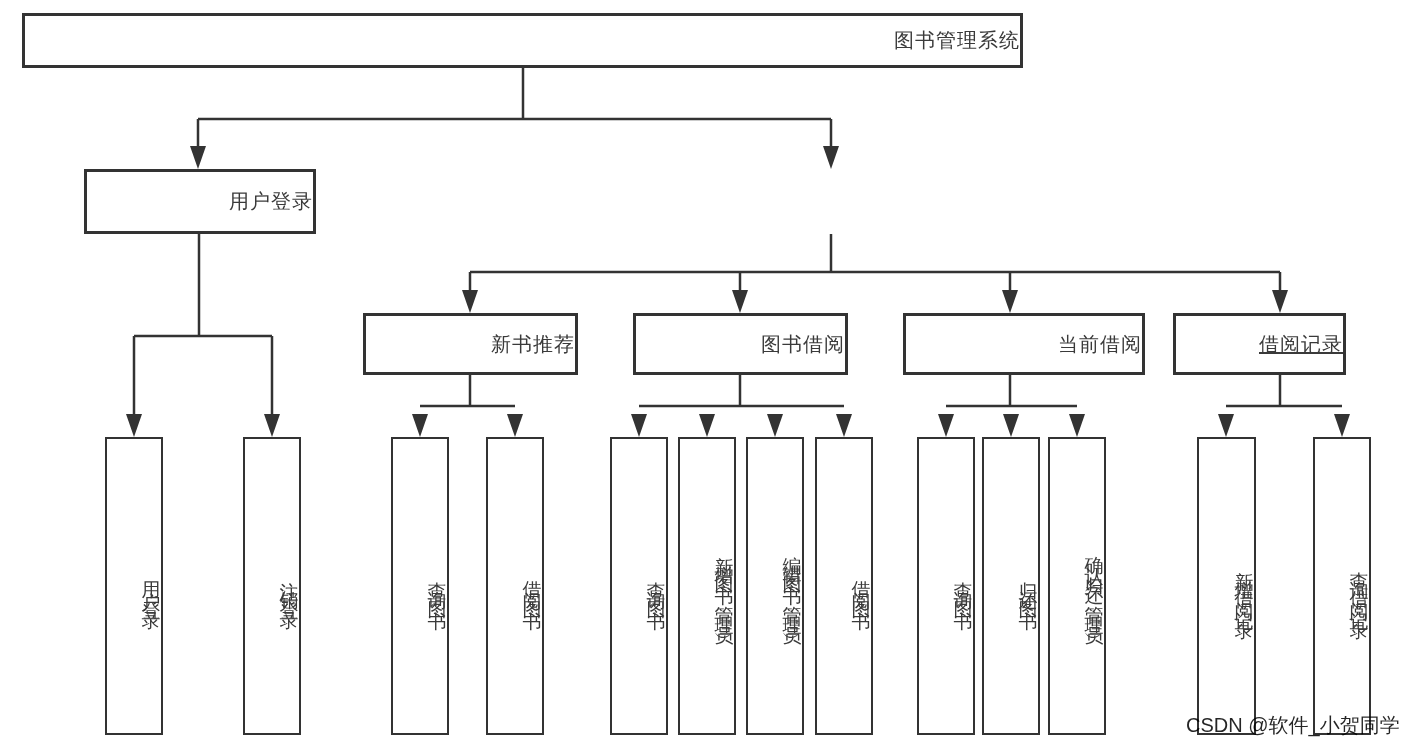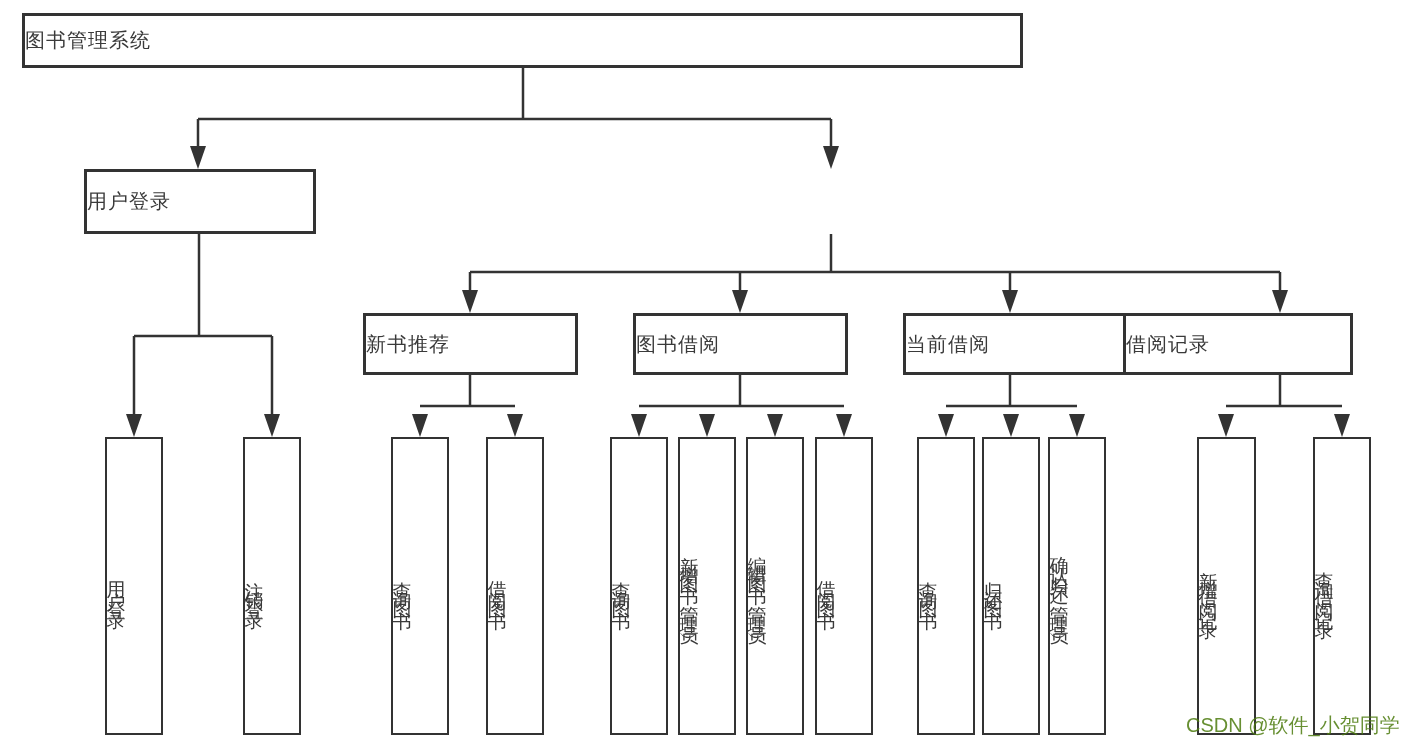--- a/index.html
+++ b/index.html
@@ -20,21 +20,21 @@
     width: 1405px;
     height: 747px;
   }
   .box {
     position: absolute;
     background: #ffffff;
     border: 3px solid #333333;
     box-sizing: border-box;
     display: flex;
     align-items: center;
-    justify-content: flex-start;
+    justify-content: flex-end;
     color: #3a3a3a;
     font-size: 20px;
     letter-spacing: 1px;
     white-space: nowrap;
   }
   .leaf {
     border-width: 2.5px;
     top: 437px;
     width: 58px;
     height: 298px;
@@ -50,41 +50,41 @@
   
   .n-root   { left: 22px;  top: 13px;  width: 1001px; height: 55px; }
   
   .n-ul     { left: 84px;  top: 169px; width: 232px; height: 65px; }
   .n-bm     { left: 713px; top: 169px; width: 236px; height: 65px; }
   
   .lvl3     { top: 313px; height: 62px; }
   .n-nb     { left: 363px;  width: 215px; }
   .n-bb     { left: 633px;  width: 215px; }
   .n-cb     { left: 903px;  width: 242px; }
-  .n-br     { left: 1123px; width: 230px; }
+  .n-br     { left: 1173px; width: 173px; text-decoration: underline; }
   
   .n-ul1 { left: 105px; }
   .n-ul2 { left: 243px; }
   .n-nb1 { left: 391px; }
   .n-nb2 { left: 486px; }
   .n-bb1 { left: 610px; }
   .n-bb2 { left: 678px; }
   .n-bb3 { left: 746px; }
   .n-bb4 { left: 815px; }
   .n-cb1 { left: 917px; }
   .n-cb2 { left: 982px; }
   .n-cb3 { left: 1048px; }
   .n-br1 { left: 1197px; width: 59px; }
   .n-br2 { left: 1313px; }
   .watermark {
     position: absolute;
     left: 1186px;
     top: 712px;
     font-size: 20px;
-    color: #4d7c0f;
+    color: #000000;
     opacity: 0.85;
     white-space: nowrap;
     z-index: 5;
   }
 </style>
 </head>
 <body>
 
 <div class="canvas">
 

